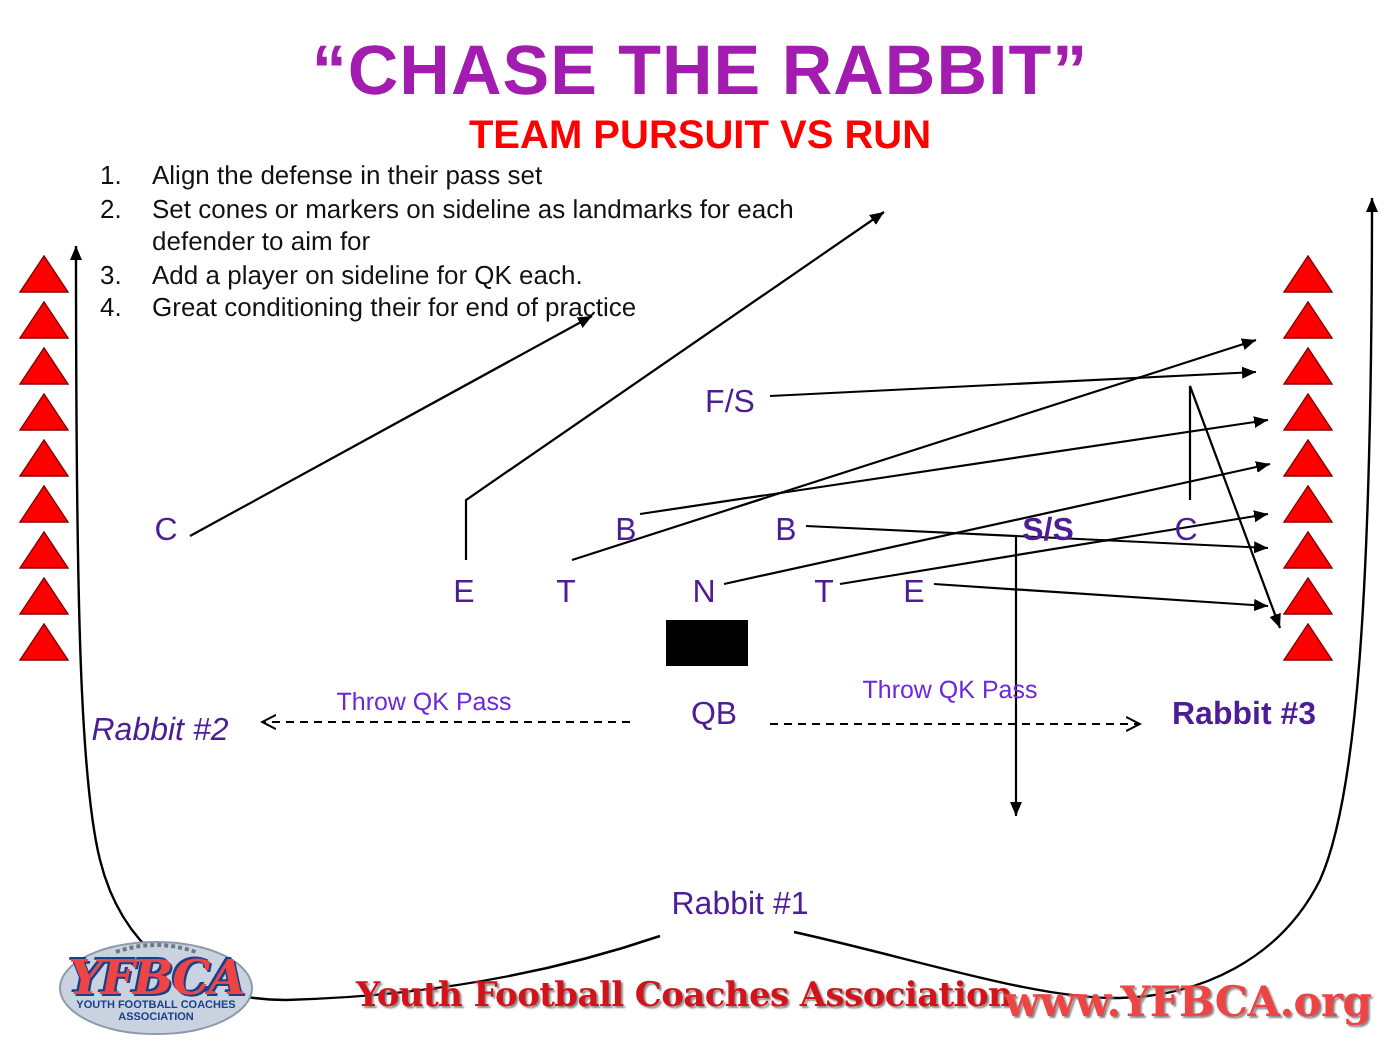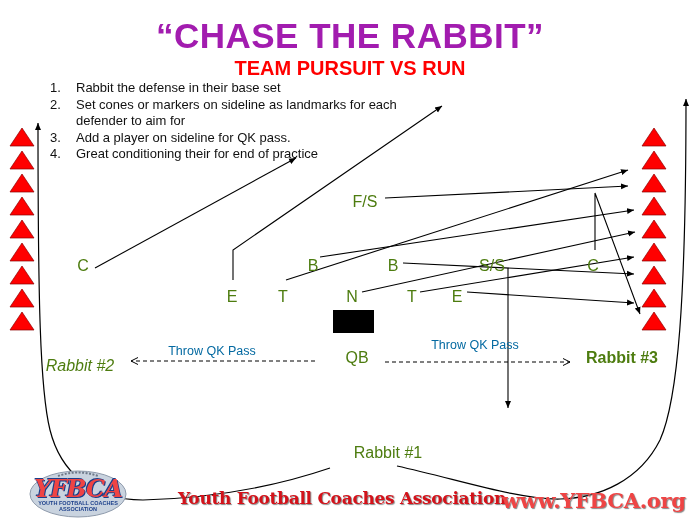--- a/index.html
+++ b/index.html
@@ -4,48 +4,48 @@
 <style>
   html, body { margin:0; padding:0; background:#ffffff; }
   body { width:700px; height:525px; position:relative; overflow:hidden; font-family:"Liberation Sans", sans-serif; }
   .abs { position:absolute; }
   .title { left:0; width:700px; top:16px; text-align:center; color:#a21caf; font-weight:bold; font-size:35px; letter-spacing:0.5px; }
   .subtitle { left:0; width:700px; top:57px; text-align:center; color:#ff0000; font-weight:bold; font-size:20px; }
   .list { left:50px; top:80px; font-size:13px; color:#111; line-height:16.5px; }
   .list .row { display:flex; }
   .list .num { width:26px; }
   .list .txt { width:370px; }
-  .lbl { font-size:16px; color:#4d7c0f; transform:translate(-50%,-50%); white-space:nowrap; }
-  .small { font-size:12.5px; color:#0369a1; transform:translate(-50%,-50%); white-space:nowrap; }
+  .lbl { font-size:16px; color:#4c1d95; transform:translate(-50%,-50%); white-space:nowrap; }
+  .small { font-size:12.5px; color:#6d28d9; transform:translate(-50%,-50%); white-space:nowrap; }
   .footer-org { left:178px; top:488px; font-family:"DejaVu Serif", serif; font-weight:bold; font-size:17px; color:#d4121a; text-shadow:1px 1px 1px #888; letter-spacing:-0.3px; }
   .footer-url { left:502px; top:488px; font-family:"DejaVu Serif", serif; font-weight:bold; font-size:21px; color:#ef4444; text-shadow:1px 1px 1px #888; letter-spacing:-0.3px; }
   .logo { left:28px; top:467px; width:100px; height:52px; }
   .logo-text { left:30px; top:474px; width:96px; text-align:center; font-family:"DejaVu Serif", serif; font-weight:bold; font-style:italic; font-size:24px; color:#ef4444; letter-spacing:-1px; text-shadow:1px 1px 0 #1b3f8a, -1px -1px 0 #1b3f8a; }
   .logo-sub { left:30px; top:500px; width:96px; text-align:center; font-size:5.5px; color:#1b3f8a; font-weight:bold; line-height:6px; }
   .qb-box { left:333px; top:310px; width:41px; height:23px; background:#000; }
   svg.overlay { position:absolute; left:0; top:0; }
 </style>
 </head>
 <body>
 
 <div class="abs title">“CHASE THE RABBIT”</div>
 <div class="abs subtitle">TEAM PURSUIT VS RUN</div>
 
 <div class="abs list">
   <div class="row">
     <span class="num">1.</span>
-    <span class="txt">Rabbit the defense in their base set</span>
+    <span class="txt">Align the defense in their pass set</span>
   </div>
   <div class="row">
     <span class="num">2.</span>
     <span class="txt">Set cones or markers on sideline as landmarks for each defender to aim for</span>
   </div>
   <div class="row">
     <span class="num">3.</span>
-    <span class="txt">Add a player on sideline for QK pass.</span>
+    <span class="txt">Add a player on sideline for QK each.</span>
   </div>
   <div class="row">
     <span class="num">4.</span>
     <span class="txt">Great conditioning their for end of practice</span>
   </div>
 </div>
 
 <svg class="overlay" width="700" height="525" viewBox="0 0 700 525">
   <defs>
     <marker id="ah" markerWidth="8" markerHeight="8" refX="7" refY="4" orient="auto" markerUnits="userSpaceOnUse">
@@ -114,35 +114,35 @@
   <g fill="none" stroke="#000" stroke-width="1" stroke-dasharray="4,3">
     <line x1="315" y1="361" x2="131" y2="361" marker-end="url(#ahOpen)"></line>
     <line x1="385" y1="362" x2="570" y2="362" marker-end="url(#ahOpen)"></line>
   </g>
 </svg>
 
 <div class="abs lbl" style="left:83px; top:266px;">C</div>
 <div class="abs lbl" style="left:365px; top:202px;">F/S</div>
 <div class="abs lbl" style="left:313px; top:266px;">B</div>
 <div class="abs lbl" style="left:393px; top:266px;">B</div>
-<div class="abs lbl" style="left:492px; top:266px;">S/S</div>
+<div class="abs lbl" style="left:524px; top:266px;font-weight:bold;">S/S</div>
 <div class="abs lbl" style="left:593px; top:266px;">C</div>
 
 <div class="abs lbl" style="left:232px; top:297px;">E</div>
 <div class="abs lbl" style="left:283px; top:297px;">T</div>
 <div class="abs lbl" style="left:352px; top:297px;">N</div>
 <div class="abs lbl" style="left:412px; top:297px;">T</div>
 <div class="abs lbl" style="left:457px; top:297px;">E</div>
 
 <div class="abs qb-box"></div>
 <div class="abs lbl" style="left:357px; top:358px;text-align:center;">QB</div>
 
 <div class="abs lbl" style="left:80px; top:366px;font-style:italic;">Rabbit #2</div>
 <div class="abs lbl" style="left:622px; top:358px;font-weight:bold;">Rabbit #3</div>
-<div class="abs lbl" style="left:388px; top:453px;">Rabbit #1</div>
+<div class="abs lbl" style="left:370px; top:453px;">Rabbit #1</div>
 
 <div class="abs small" style="left:212px; top:351px;">Throw QK Pass</div>
 <div class="abs small" style="left:475px; top:345px;">Throw QK Pass</div>
 
 <svg class="abs logo" viewBox="0 0 100 52">
   <ellipse cx="50" cy="27" rx="48" ry="23" fill="#c9d3df" stroke="#8e9aab" stroke-width="1"></ellipse>
   <path d="M30,9 Q50,2 70,9" fill="none" stroke="#6d7888" stroke-width="2" stroke-dasharray="2,1.5"></path>
 </svg>
 <div class="abs logo-text">YFBCA</div>
 <div class="abs logo-sub">YOUTH FOOTBALL COACHES ASSOCIATION</div>

